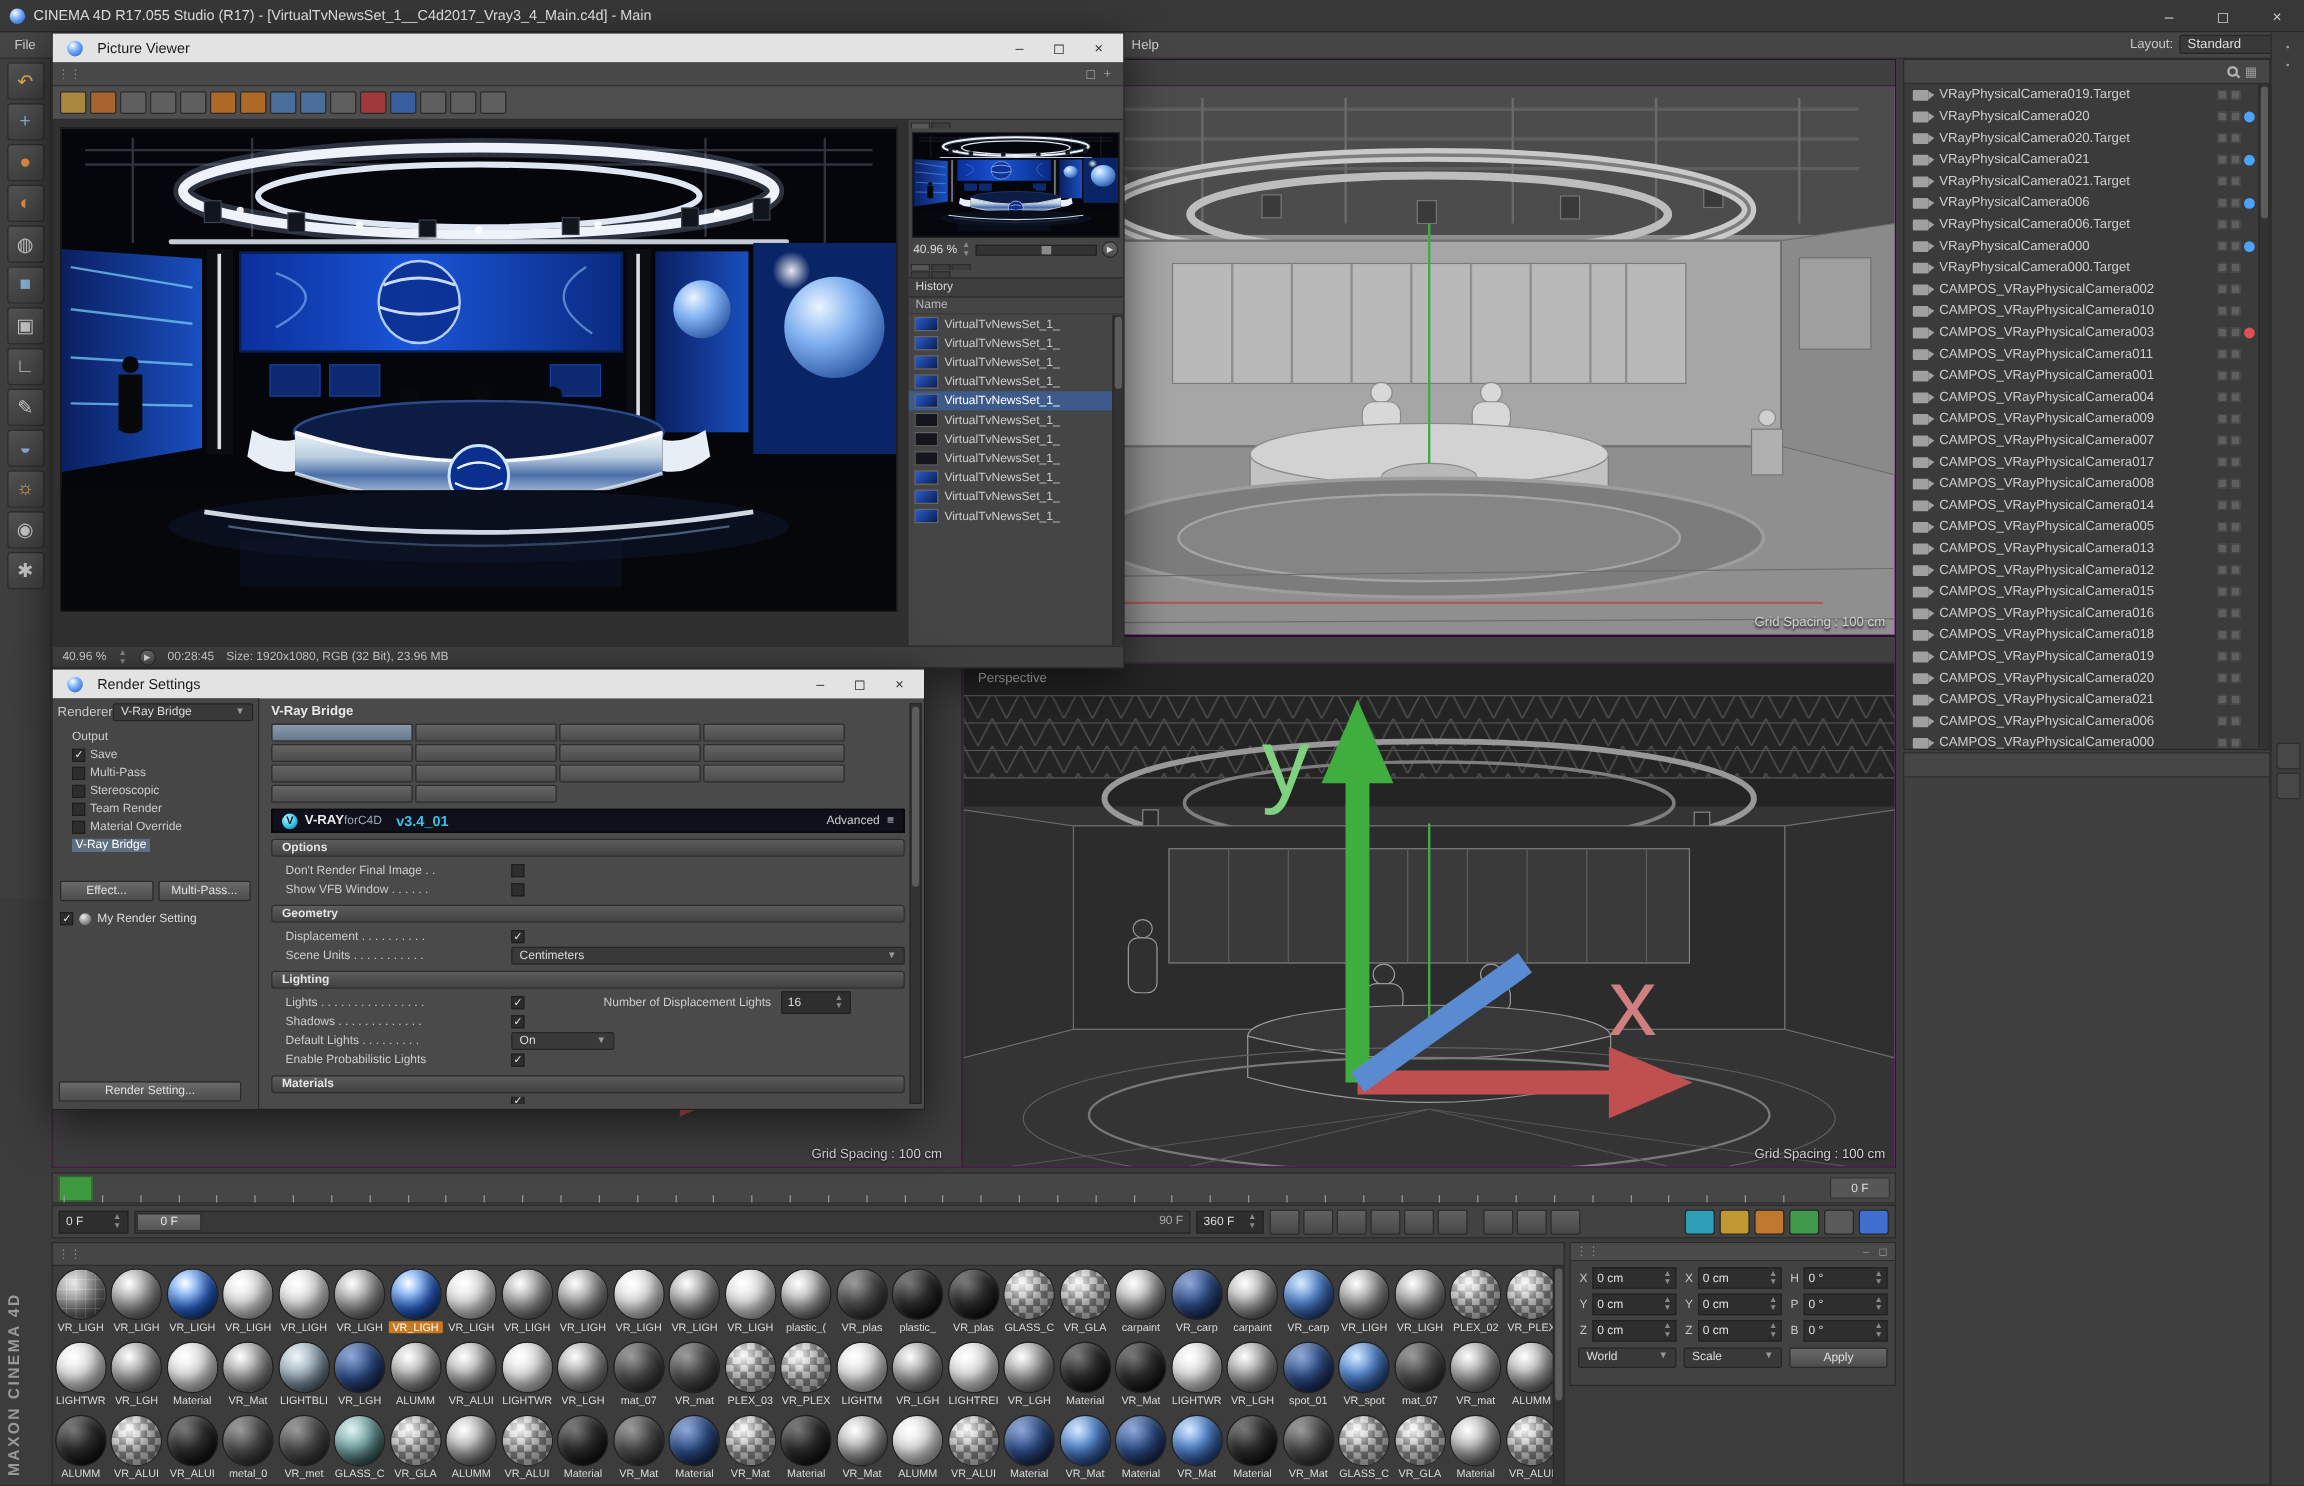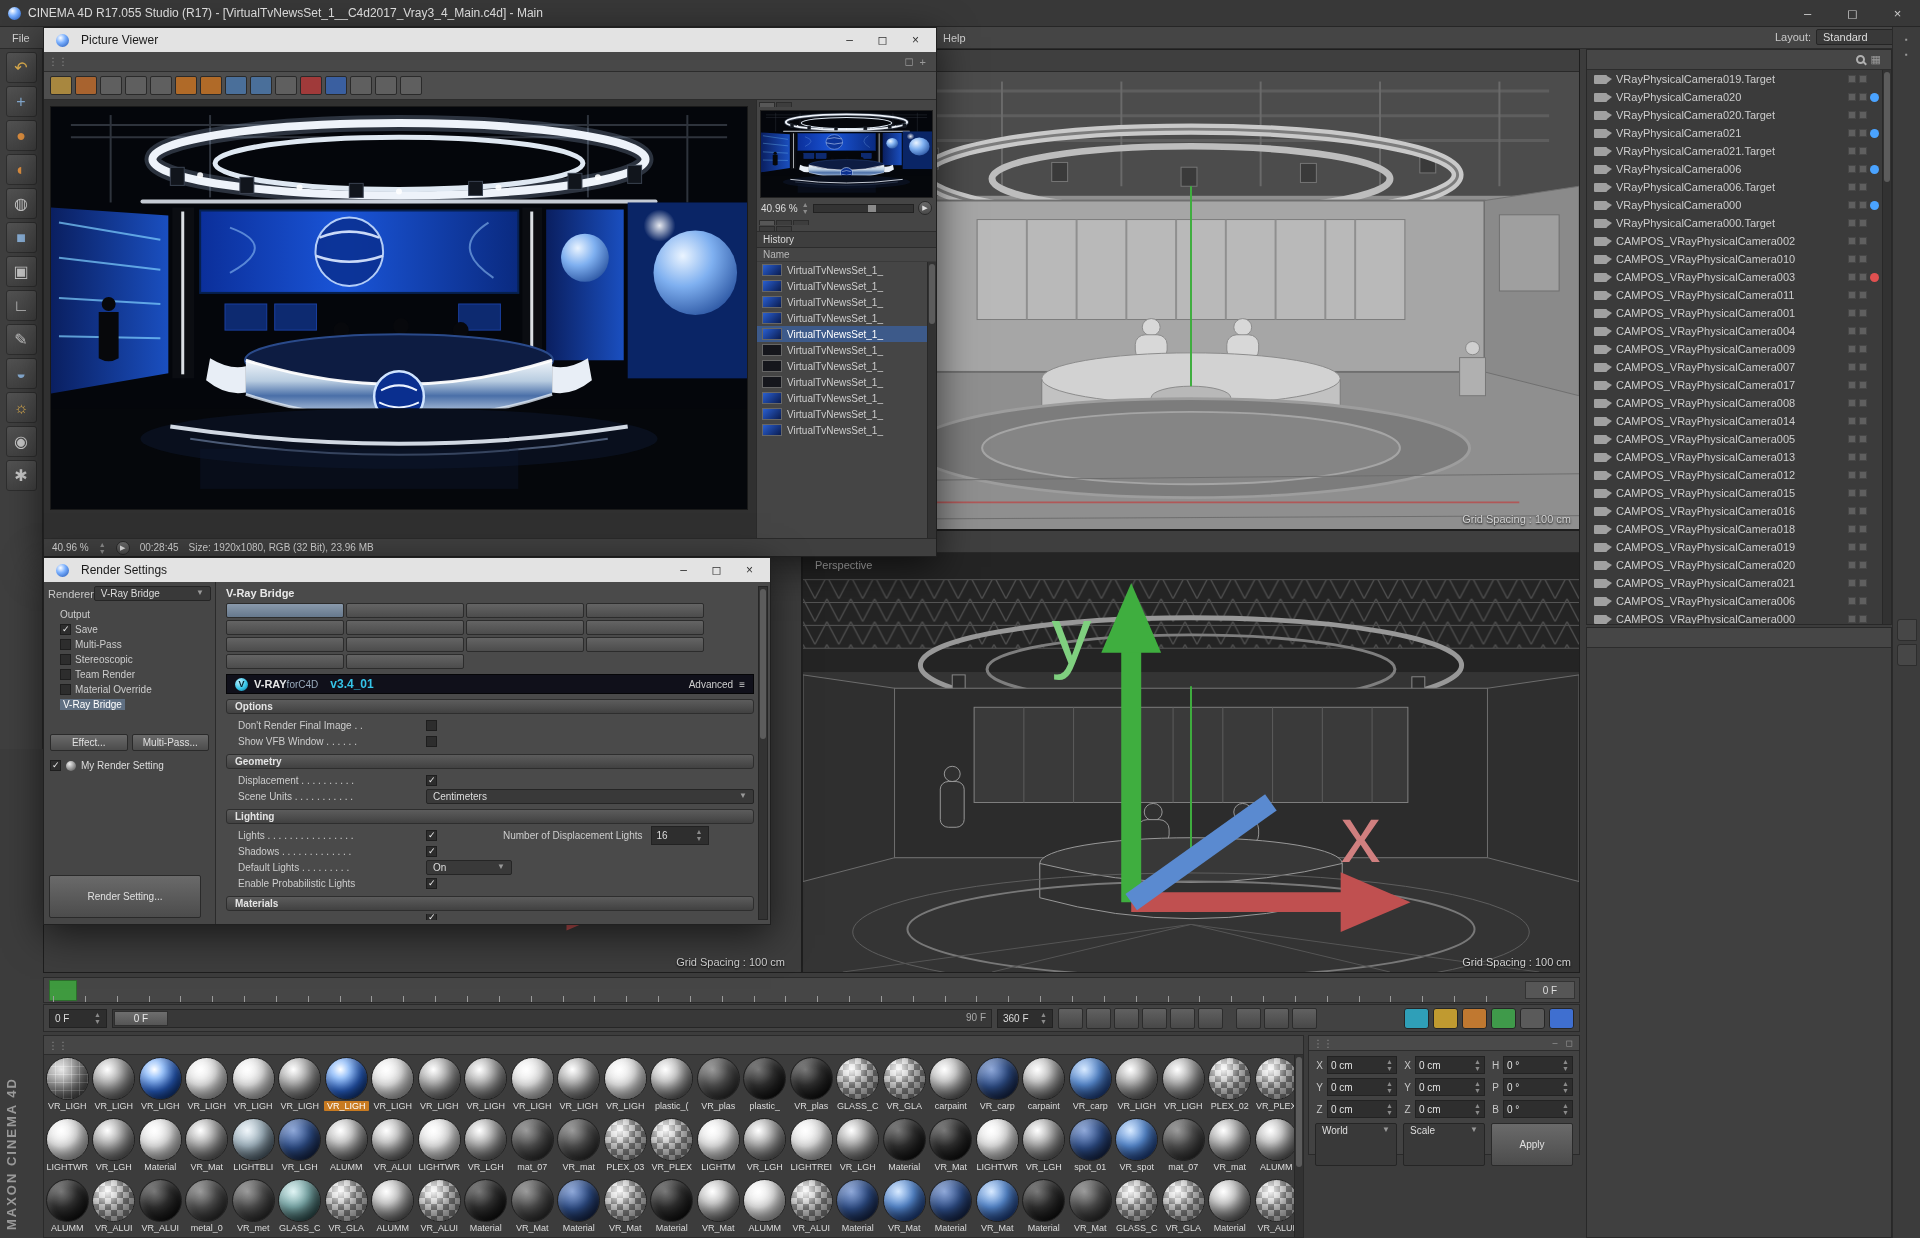--- a/index.html
+++ b/index.html
@@ -120,21 +120,21 @@
 #coords{position:absolute;left:1308px;top:1035px;width:272px;height:120px;background:#424242;border:1px solid #2a2a2a}
 #coords-head{height:15px;background:#4a4a4a;display:flex;align-items:center;border-bottom:1px solid #2d2d2d;color:#9a9a9a;font-size:9px}
 #coords-head .mright{margin-left:auto;display:flex;gap:8px;margin-right:6px}
 .coord-cols{display:flex;gap:6px;padding:5px 6px 2px 6px}
 .ccol{flex:1;display:flex;flex-direction:column;gap:4px}
 .cfield{display:flex;align-items:center;gap:3px}
 .cfield .axl{width:9px;color:#c8c8c8;font-size:10px;text-align:center}
 .cfield .val{flex:1;background:#2e2e2e;border:1px solid #222;color:#e2e2e2;font-size:10px;padding:1px 3px;display:flex;align-items:center}
 .coord-bottom{display:flex;gap:6px;padding:3px 6px}
 .coord-bottom .dd{flex:1;font-size:10px}
-.btn3d{background:linear-gradient(#6a6a6a,#4c4c4c);border:1px solid #2a2a2a;border-radius:2px;color:#e0e0e0;text-align:center;font-size:10px;padding:15px 6px}
+.btn3d{background:linear-gradient(#6a6a6a,#4c4c4c);border:1px solid #2a2a2a;border-radius:2px;color:#e0e0e0;text-align:center;font-size:10px;padding:2px 6px}
 .coord-bottom .btn3d{flex:1}
 
 
 .win{position:absolute;background:#4a4a4a;border:1px solid #202020;box-shadow:0 10px 36px rgba(0,0,0,.6)}
 .win-title{height:24px;background:#e3e3e3;color:#1a1a1a;display:flex;align-items:center;padding:0 4px;font-size:12px;gap:5px}
 .win-controls{margin-left:auto;display:flex}
 .wc{width:33px;text-align:center;color:#333;font-size:12px;line-height:24px}
 
 
 #pv{left:43px;top:27px;width:894px;height:530px;z-index:20}

